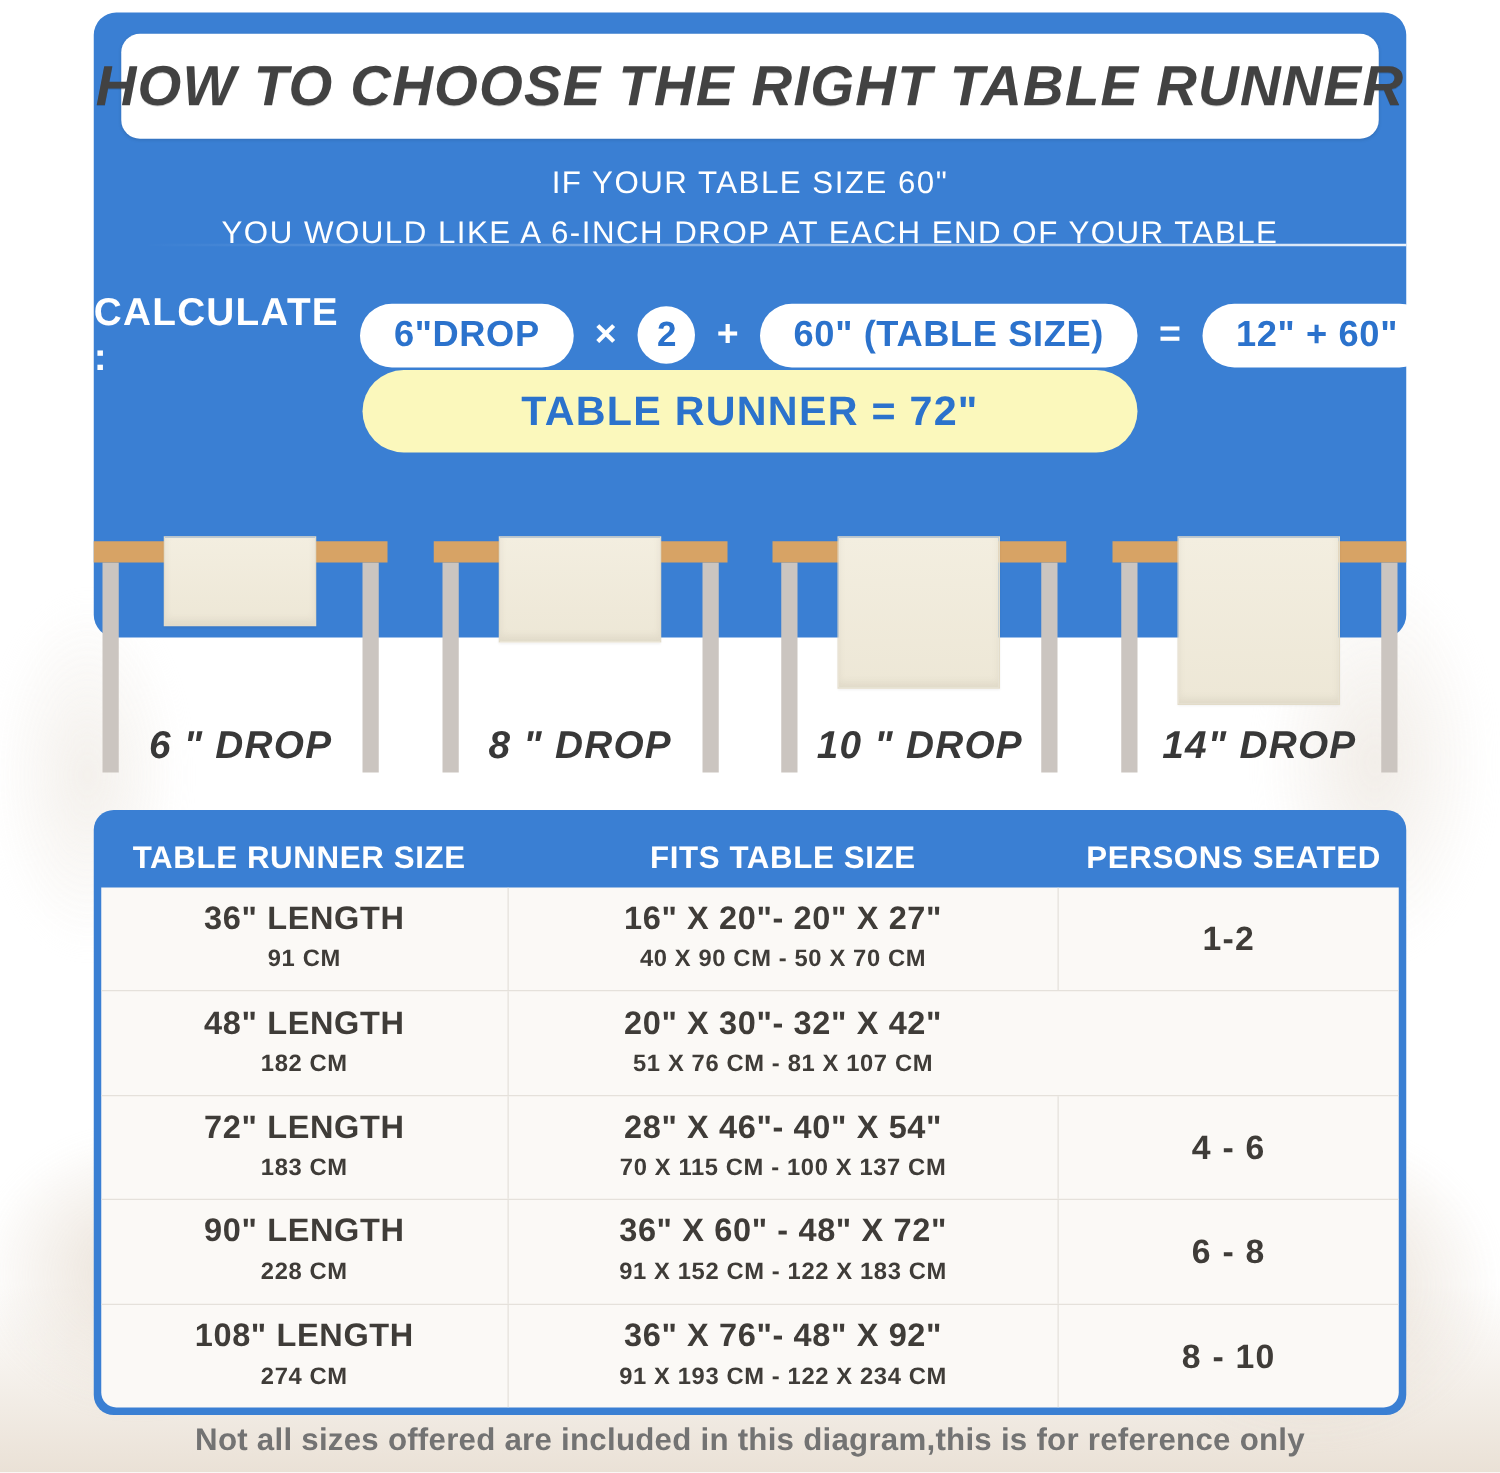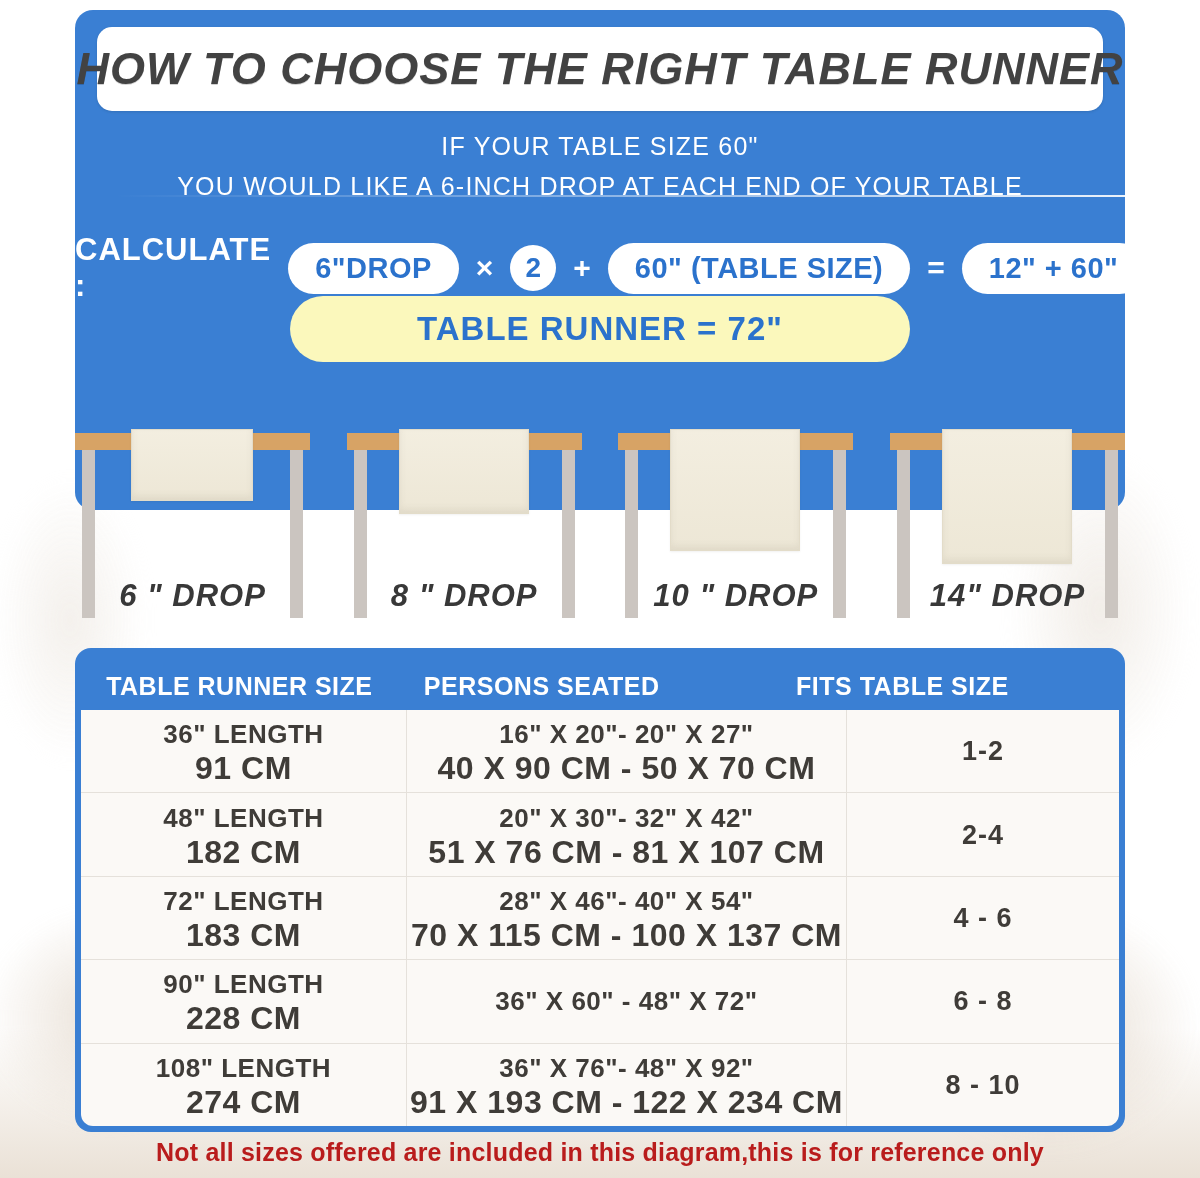--- a/index.html
+++ b/index.html
@@ -138,27 +138,27 @@
     display:flex; flex-direction:column;
   }
   .size-row { flex:1; display:flex; }
   .size-row + .size-row { border-top:1px solid #E5E1DB; }
   .size-row .cell {
     display:flex; flex-direction:column; align-items:center; justify-content:center;
     color:#3F3C38; font-weight:bold; text-align:center; line-height:34px;
   }
   .size-row .cell.col-2, .size-row .cell.col-3 { border-left:1px solid #E5E1DB; }
   .cell-line-top    { font-size:26px; letter-spacing:.5px; white-space:nowrap; }
-  .cell-line-bottom { font-size:32px; letter-spacing:.5px; white-space:nowrap; }
+  .cell-line-bottom { font-size:19px; letter-spacing:.5px; white-space:nowrap; }
   .persons-text { font-size:27px; letter-spacing:1px; }
 
   
   .footer-note {
     position:absolute; top:1138px; left:0; width:100%; text-align:center;
-    font-size:25px; font-weight:bold; color:#b91c1c; letter-spacing:.2px;
+    font-size:25px; font-weight:bold; color:#737373; letter-spacing:.2px;
   }
 </style>
 </head>
 <body>
 
 <div class="bg-blob bg-blob-midleft"></div>
 <div class="bg-blob bg-blob-midright"></div>
 <div class="bg-blob bg-bottom"></div>
 <div class="bg-blob bg-blob-left"></div>
 <div class="bg-blob bg-blob-right"></div>
@@ -212,22 +212,22 @@
     <div class="leg right"></div>
     <div class="tabletop"></div>
     <div class="runner"></div>
     <div class="drop-label">14" DROP</div>
   </div>
 </div>
 
 <div class="size-panel">
   <div class="size-header">
     <div class="hcell col-1">TABLE RUNNER SIZE</div>
+    <div class="hcell col-2">FITS TABLE SIZE</div>
     <div class="hcell col-3">PERSONS SEATED</div>
-    <div class="hcell col-2">FITS TABLE SIZE</div>
   </div>
   <div class="size-body">
 
     <div class="size-row">
       <div class="cell col-1">
         <span class="cell-line-top">36" LENGTH</span>
         <span class="cell-line-bottom">91 CM</span>
       </div>
       <div class="cell col-2">
         <span class="cell-line-top">16" X 20"- 20" X 27"</span>
@@ -240,23 +240,20 @@
 
     <div class="size-row">
       <div class="cell col-1">
         <span class="cell-line-top">48" LENGTH</span>
         <span class="cell-line-bottom">182 CM</span>
       </div>
       <div class="cell col-2">
         <span class="cell-line-top">20" X 30"- 32" X 42"</span>
         <span class="cell-line-bottom">51 X 76 CM - 81 X 107 CM</span>
       </div>
-      <div class="cell col-3">
-        <span class="persons-text">2-4</span>
-      </div>
     </div>
 
     <div class="size-row">
       <div class="cell col-1">
         <span class="cell-line-top">72" LENGTH</span>
         <span class="cell-line-bottom">183 CM</span>
       </div>
       <div class="cell col-2">
         <span class="cell-line-top">28" X 46"- 40" X 54"</span>
         <span class="cell-line-bottom">70 X 115 CM - 100 X 137 CM</span>
@@ -266,20 +263,21 @@
       </div>
     </div>
 
     <div class="size-row">
       <div class="cell col-1">
         <span class="cell-line-top">90" LENGTH</span>
         <span class="cell-line-bottom">228 CM</span>
       </div>
       <div class="cell col-2">
         <span class="cell-line-top">36" X 60" - 48" X 72"</span>
+        <span class="cell-line-bottom">91 X 152 CM - 122 X 183 CM</span>
       </div>
       <div class="cell col-3">
         <span class="persons-text">6 - 8</span>
       </div>
     </div>
 
     <div class="size-row">
       <div class="cell col-1">
         <span class="cell-line-top">108" LENGTH</span>
         <span class="cell-line-bottom">274 CM</span>

